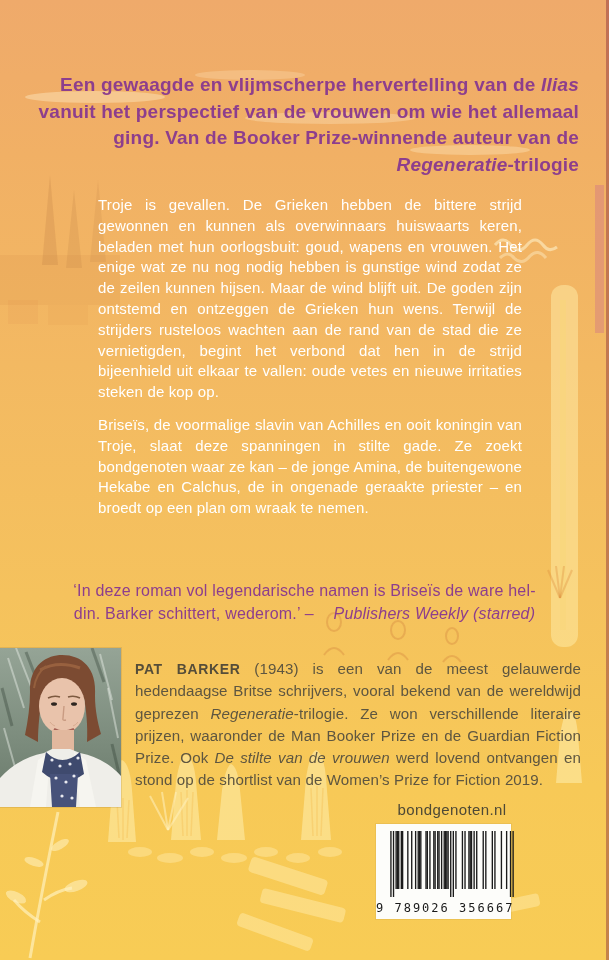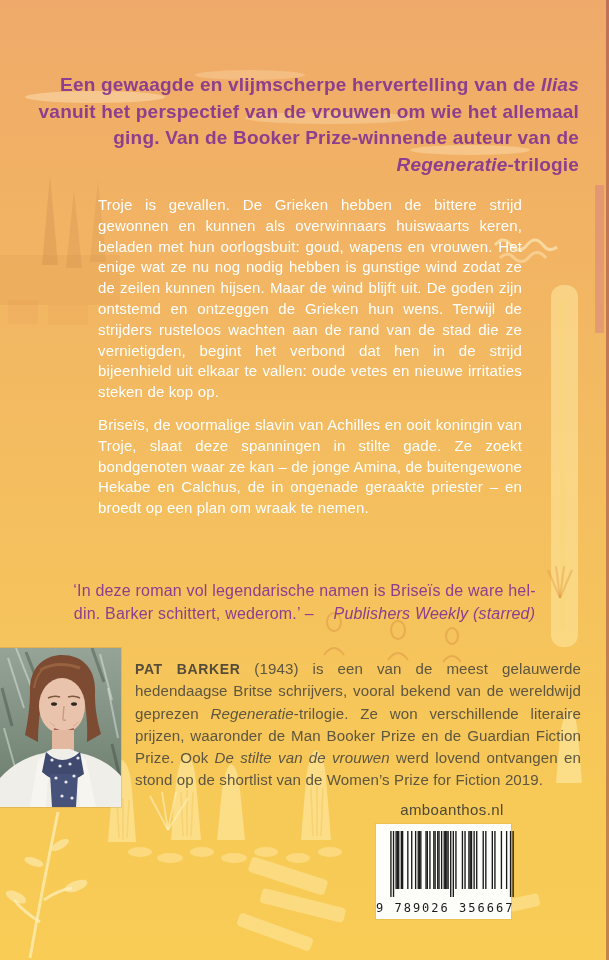--- a/index.html
+++ b/index.html
@@ -218,21 +218,21 @@
         <circle cx="56" cy="130" r="1.6"></circle>
         <circle cx="66" cy="134" r="1.6"></circle>
       <circle cx="74" cy="128" r="1.6"></circle>
         <circle cx="62" cy="148" r="1.6"></circle>
         <circle cx="72" cy="150" r="1.6"></circle>
     </g>
   </svg>
 
   <p class="bio"><strong>PAT BARKER</strong><span> (1943) is een van de meest gelauwerde hedendaagse Britse schrijvers, vooral bekend van de wereldwijd geprezen </span><em>Regeneratie</em><span>-trilogie. Ze won verschillende literaire prijzen, waaronder de Man Booker Prize en de Guardian Fiction Prize. Ook </span><em>De stilte van de vrouwen</em><span> werd lovend ontvangen en stond op de shortlist van de Women’s Prize for Fiction 2019.</span></p>
 
-  <div class="publisher">amboanthos.nl</div>
+  <div class="publisher">bondgenoten.nl</div>
 
   <div class="barcode-box">
     <svg width="152" height="95" viewBox="0 0 152 95" xmlns="http://www.w3.org/2000/svg">
         <rect x="14.25" y="7" width="1.35" height="66" fill="#1b1b1b"></rect>
         <rect x="16.85" y="7" width="1.35" height="66" fill="#1b1b1b"></rect>
         <rect x="19.45" y="7" width="1.35" height="58" fill="#1b1b1b"></rect>
         <rect x="20.75" y="7" width="1.35" height="58" fill="#1b1b1b"></rect>
         <rect x="22.05" y="7" width="1.35" height="58" fill="#1b1b1b"></rect>
         <rect x="24.65" y="7" width="1.35" height="58" fill="#1b1b1b"></rect>
         <rect x="25.95" y="7" width="1.35" height="58" fill="#1b1b1b"></rect>

